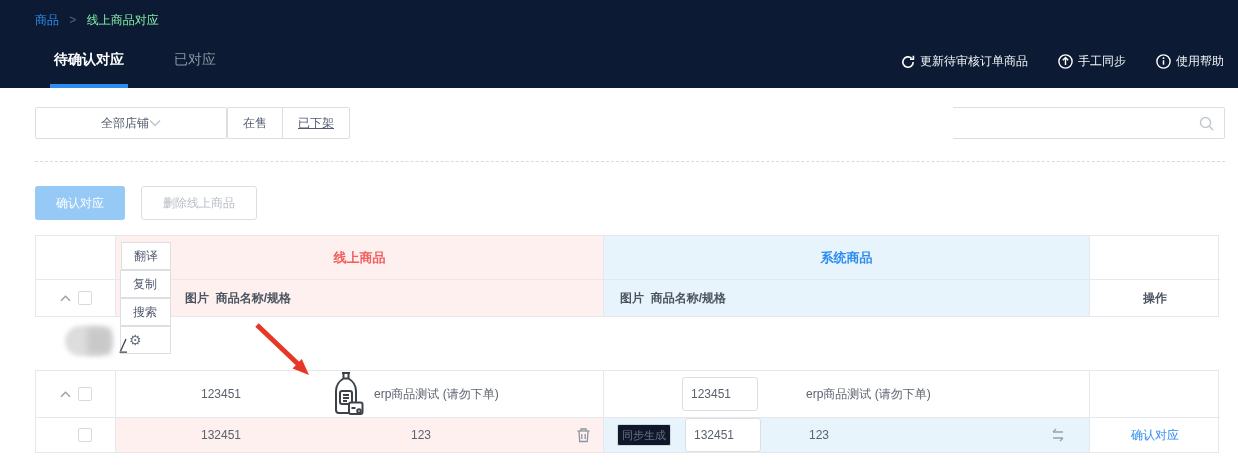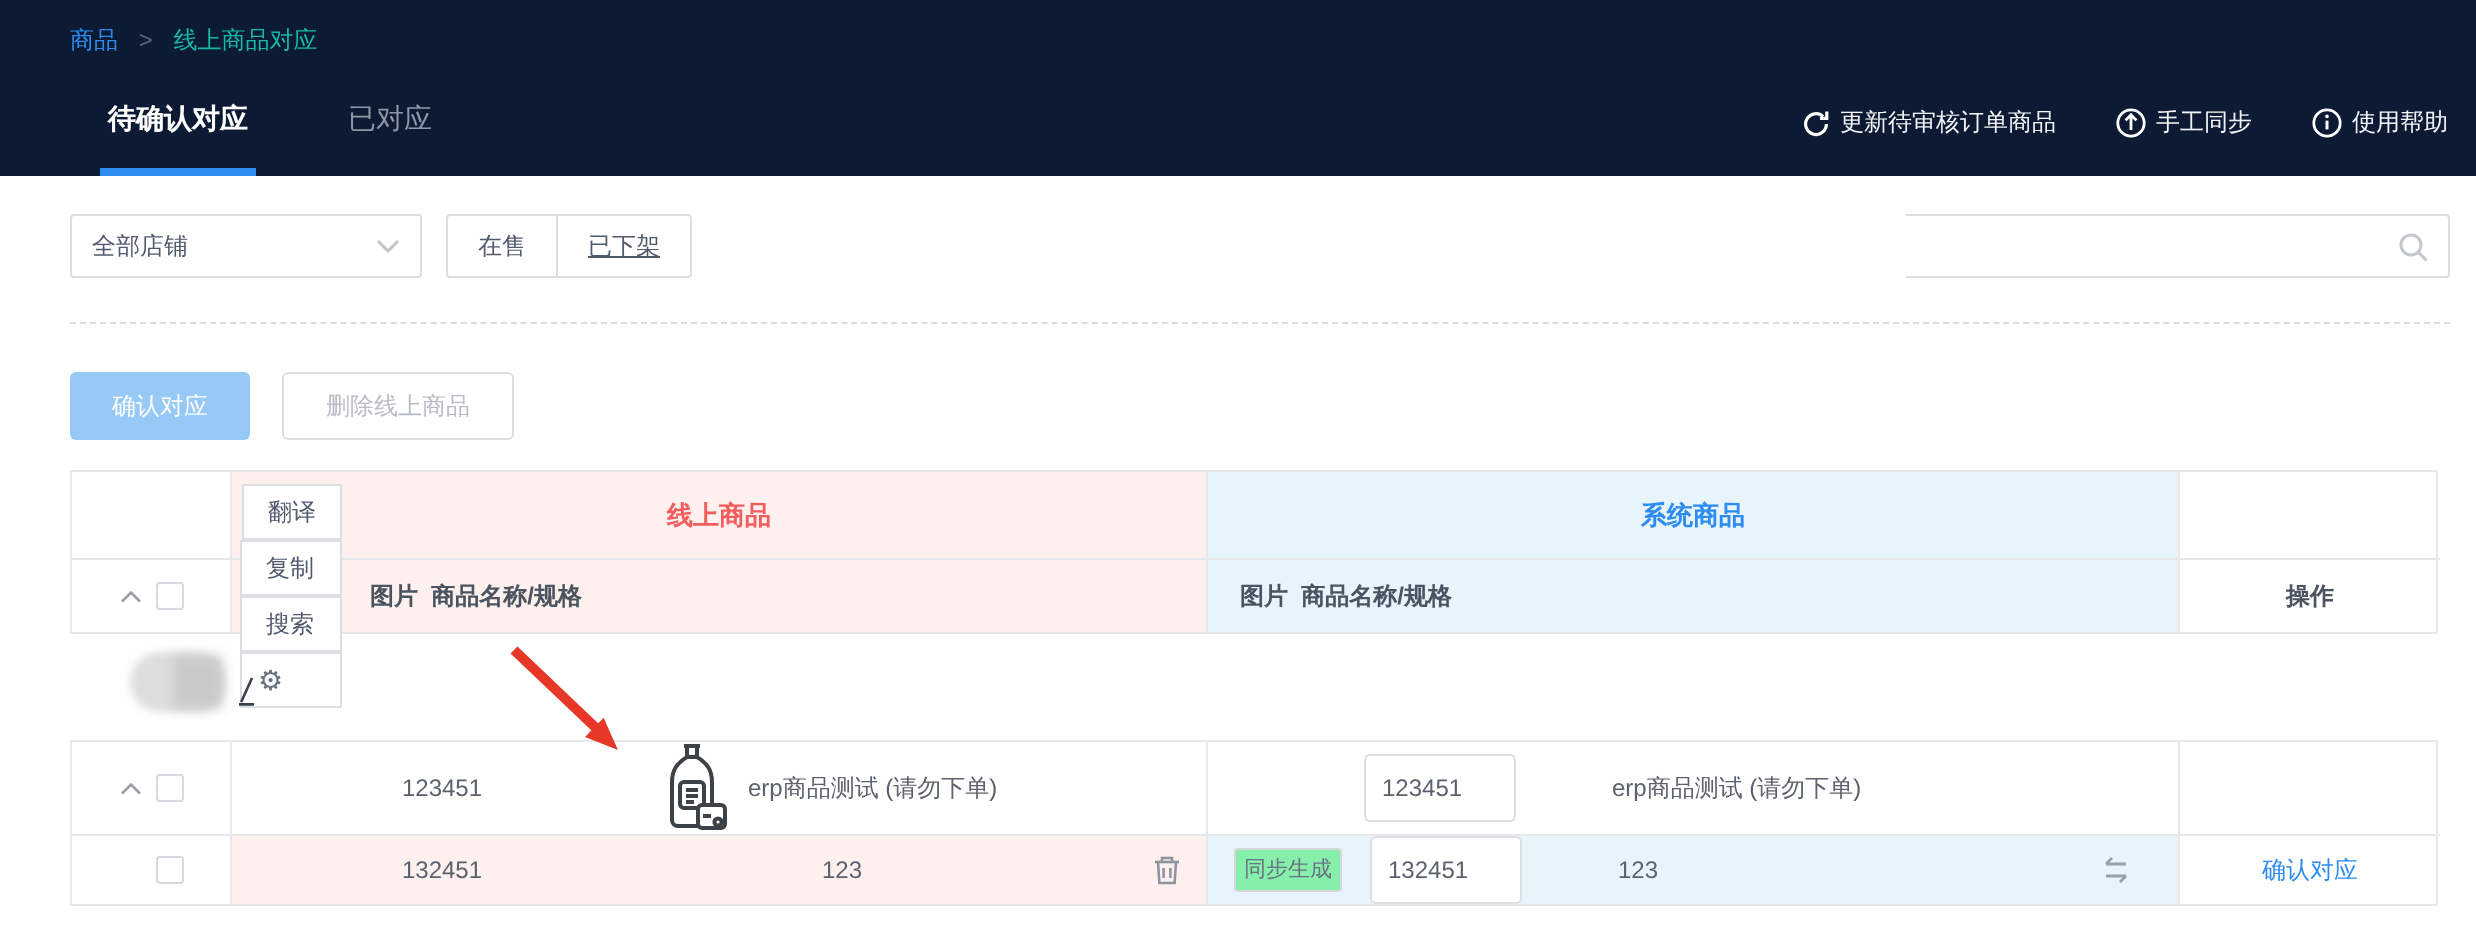--- a/index.html
+++ b/index.html
@@ -5,34 +5,34 @@
   * { margin:0; padding:0; box-sizing:border-box; }
   html,body { width:1238px; height:473px; overflow:hidden; background:#fff;
     font-family:"Liberation Sans","DejaVu Sans",sans-serif; font-size:12px; color:#515a6e; }
   .page { position:relative; width:1238px; height:473px; }
 
   
   .topbar { position:relative; height:88px; background:#0c1b33; }
   .breadcrumb { padding:12px 0 0 35px; font-size:12px; }
   .bc-root { color:#2d8cf0; cursor:pointer; }
   .bc-sep { color:#5c6577; margin:0 7px; }
-  .bc-cur { color:#14b8a6; }
+  .bc-cur { color:#86efac; }
   .tabs { position:absolute; left:50px; bottom:0; display:flex; gap:42px; }
   .tab { color:#8e97a8; font-size:14px; padding:0 4px 15px 4px; border-bottom:4px solid transparent; cursor:pointer; }
   .tab.active { color:#ffffff; font-weight:bold; border-bottom-color:#2d8cf0; }
   .top-actions { position:absolute; right:14px; bottom:18px; display:flex; gap:30px; align-items:center; }
   .ta { display:flex; align-items:center; gap:5px; color:#f2f4f7; font-size:12px; cursor:pointer; }
   .ta svg { display:block; }
 
   
   .filters { display:flex; align-items:center; padding:19px 13px 0 35px; }
   .select { height:32px; background:#fff; border:1px solid #dcdee2; border-radius:2px;
     display:flex; align-items:center; justify-content:space-between; padding:0 10px; cursor:pointer; }
-  .shop-select { width:176px; }
-  .btn-group { display:flex; margin-left:12px; }
+  .shop-select { width:192px;justify-content:center; }
+  .btn-group { display:flex; }
   .gbtn { height:32px; line-height:30px; padding:0 15px; background:#fff; border:1px solid #dcdee2; cursor:pointer; }
   .gbtn + .gbtn { margin-left:-1px;text-decoration:underline; }
   .gbtn.first { border-radius:2px 0 0 2px; }
   .gbtn.last  { border-radius:0 2px 2px 0; }
   .search-area { margin-left:auto; display:flex; }
   .type-select { width:152px; border-radius:2px 0 0 2px; }
   .sinput { position:relative; width:272px; height:32px; border:1px solid #dcdee2; border-left:none; border-radius:0 2px 2px 0; background:#fff; }
   .sinput input { width:100%; height:100%; border:none; outline:none; padding:0 30px 0 10px; font:inherit; color:#515a6e; background:transparent; }
   .sinput svg { position:absolute; right:9px; top:8px; }
 
@@ -74,21 +74,21 @@
   .code-col { width:210px; text-align:center; color:#5b626e; flex:none; }
   .prodcell { position:relative; }
   .prod-name { margin-left:10px; color:#5b626e; white-space:pre; }
   .name-centered { width:190px; text-align:center; color:#5b626e; flex:none; }
   .trash { position:absolute; right:12px; top:50%; transform:translateY(-50%); cursor:pointer; }
   .syscell { position:relative; }
   .sys-r1 { padding-left:78px; }
   .sys-r2 { padding-left:13px; }
   .codebox { width:76px; height:34px; border:1px solid #dcdee2; border-radius:3px; padding:0 8px; font:inherit; color:#5b626e; background:#fff; outline:none; flex:none; }
   .sys-name { margin-left:48px; color:#5b626e; white-space:pre; }
-  .tag { height:22px; line-height:20px; padding:0 4px; border:1px solid #d4d7db; border-radius:2px; background:#86efac; color:#6a7280; font-size:11px; flex:none; }
+  .tag { height:22px; line-height:20px; padding:0 4px; border:1px solid #d4d7db; border-radius:2px; background:#0f172a; color:#6a7280; font-size:11px; flex:none; }
   .tag + .codebox { margin-left:14px; }
   .swap { position:absolute; right:22px; top:50%; transform:translateY(-50%); cursor:pointer; }
   .link { color:#2d8cf0; cursor:pointer; }
 
   .annotation { position:absolute; left:245px; top:317px; pointer-events:none; z-index:5; }
 </style>
 </head>
 <body>
 
 <div class="page">

